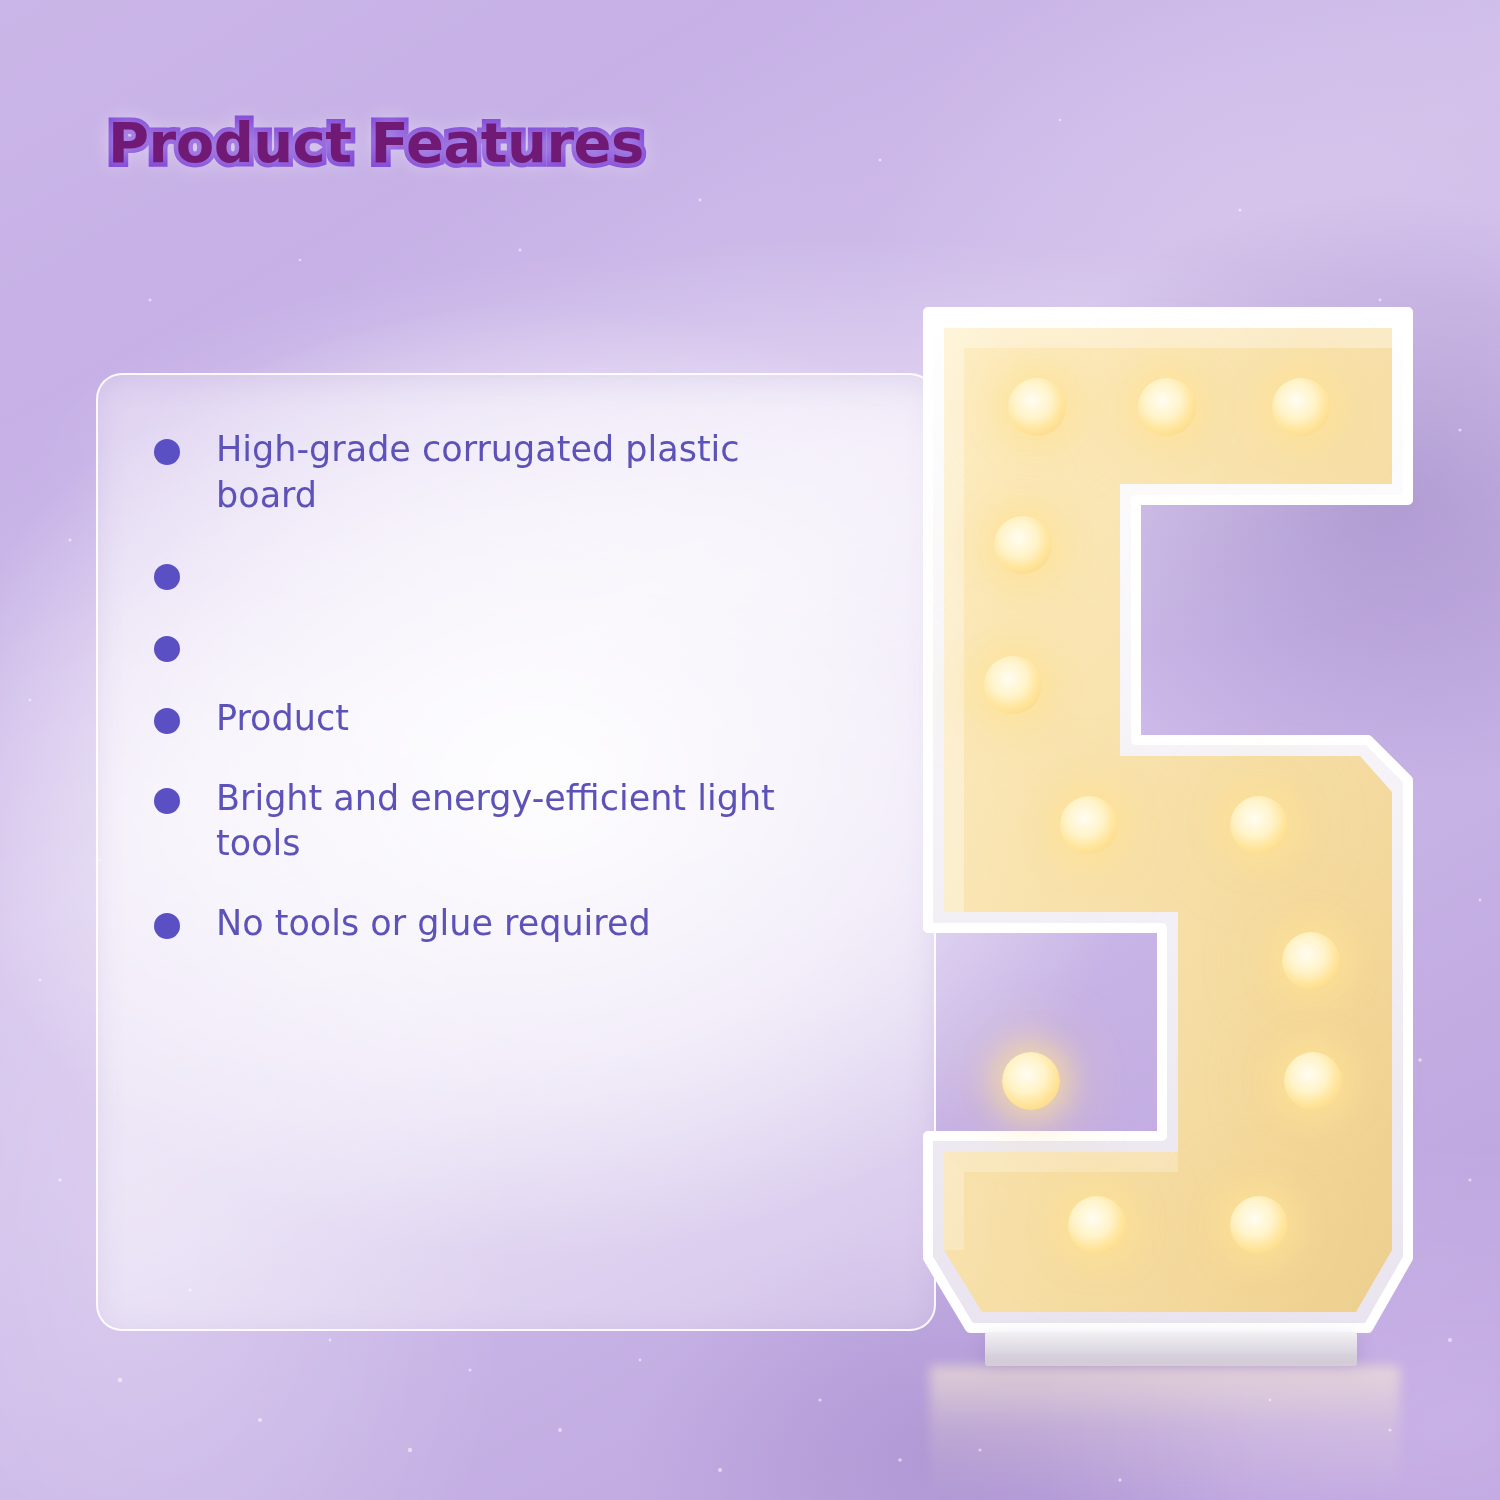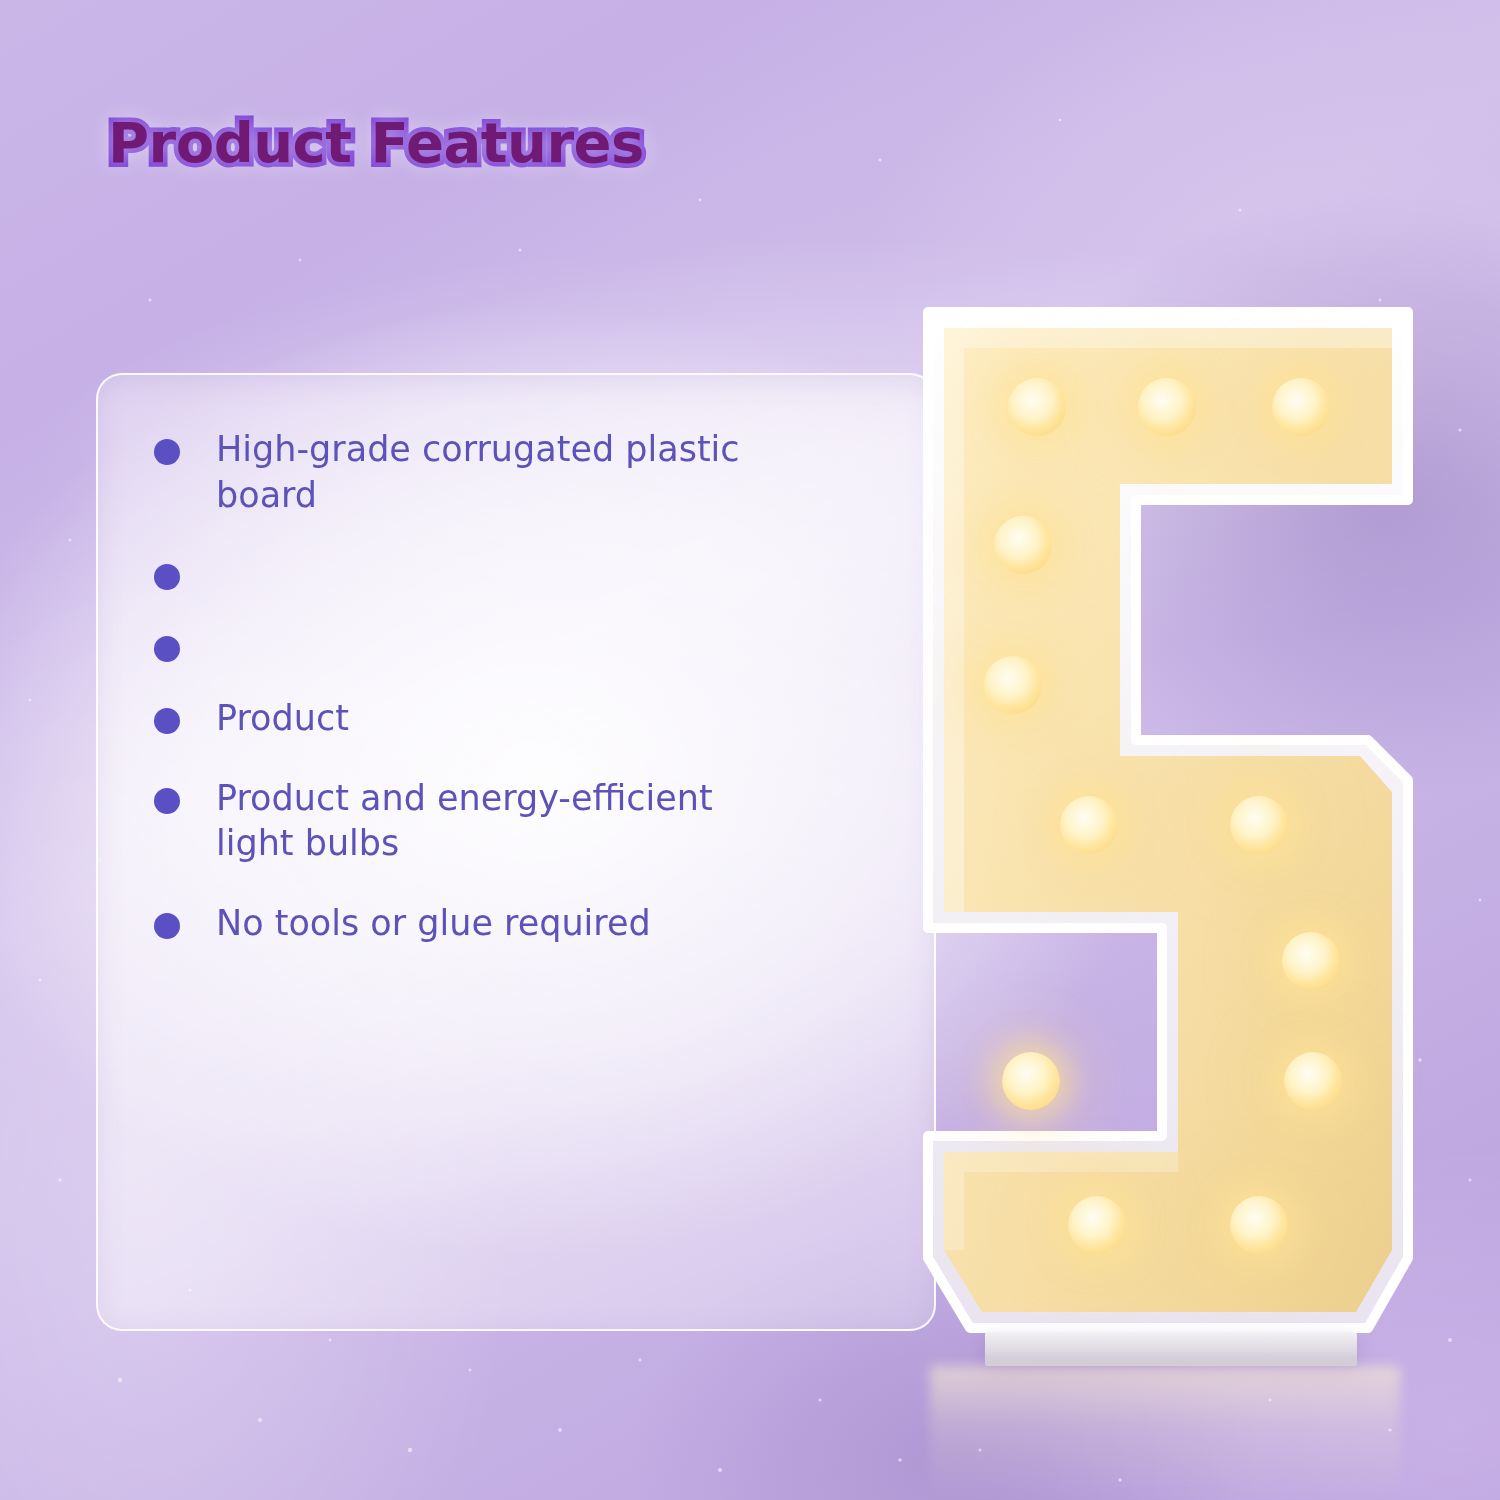--- a/index.html
+++ b/index.html
@@ -190,21 +190,21 @@
   </div>
   <div class="feature-item">
     <span class="bullet"></span>
   </div>
   <div class="feature-item">
     <span class="bullet"></span>
     <span class="feature-text">Product</span>
   </div>
   <div class="feature-item">
     <span class="bullet"></span>
-    <span class="feature-text">Product and energy-efficient light bulbs</span>
+    <span class="feature-text">Bright and energy-efficient light tools</span>
   </div>
   <div class="feature-item">
     <span class="bullet"></span>
     <span class="feature-text">No tools or glue required</span>
   </div>
 </div>
 
 <div id="marquee">
   <svg id="digit-svg" viewBox="0 0 540 1100" preserveAspectRatio="none">
     <defs>

